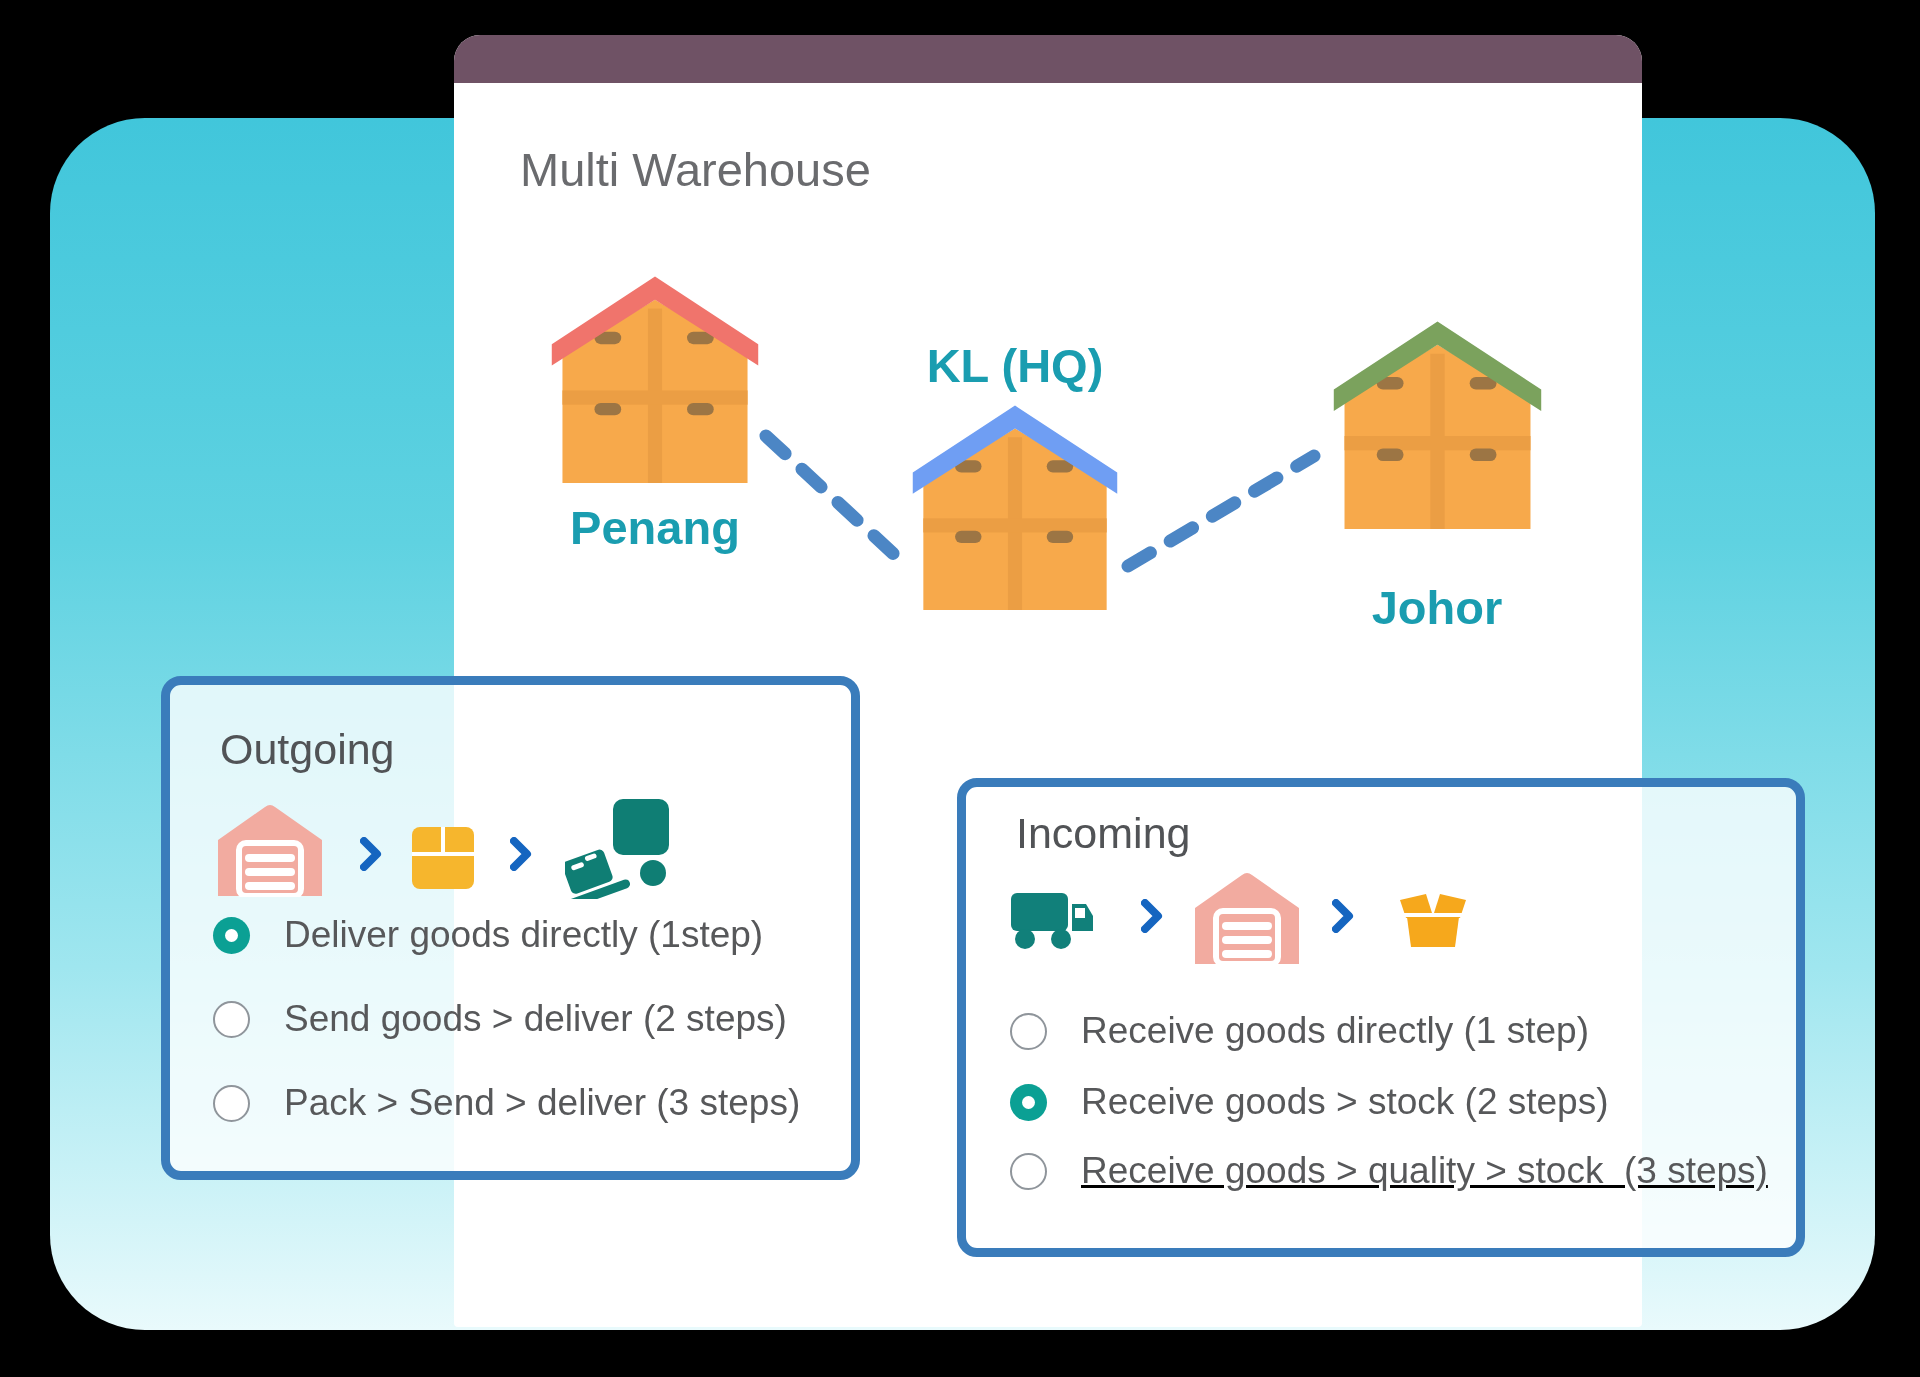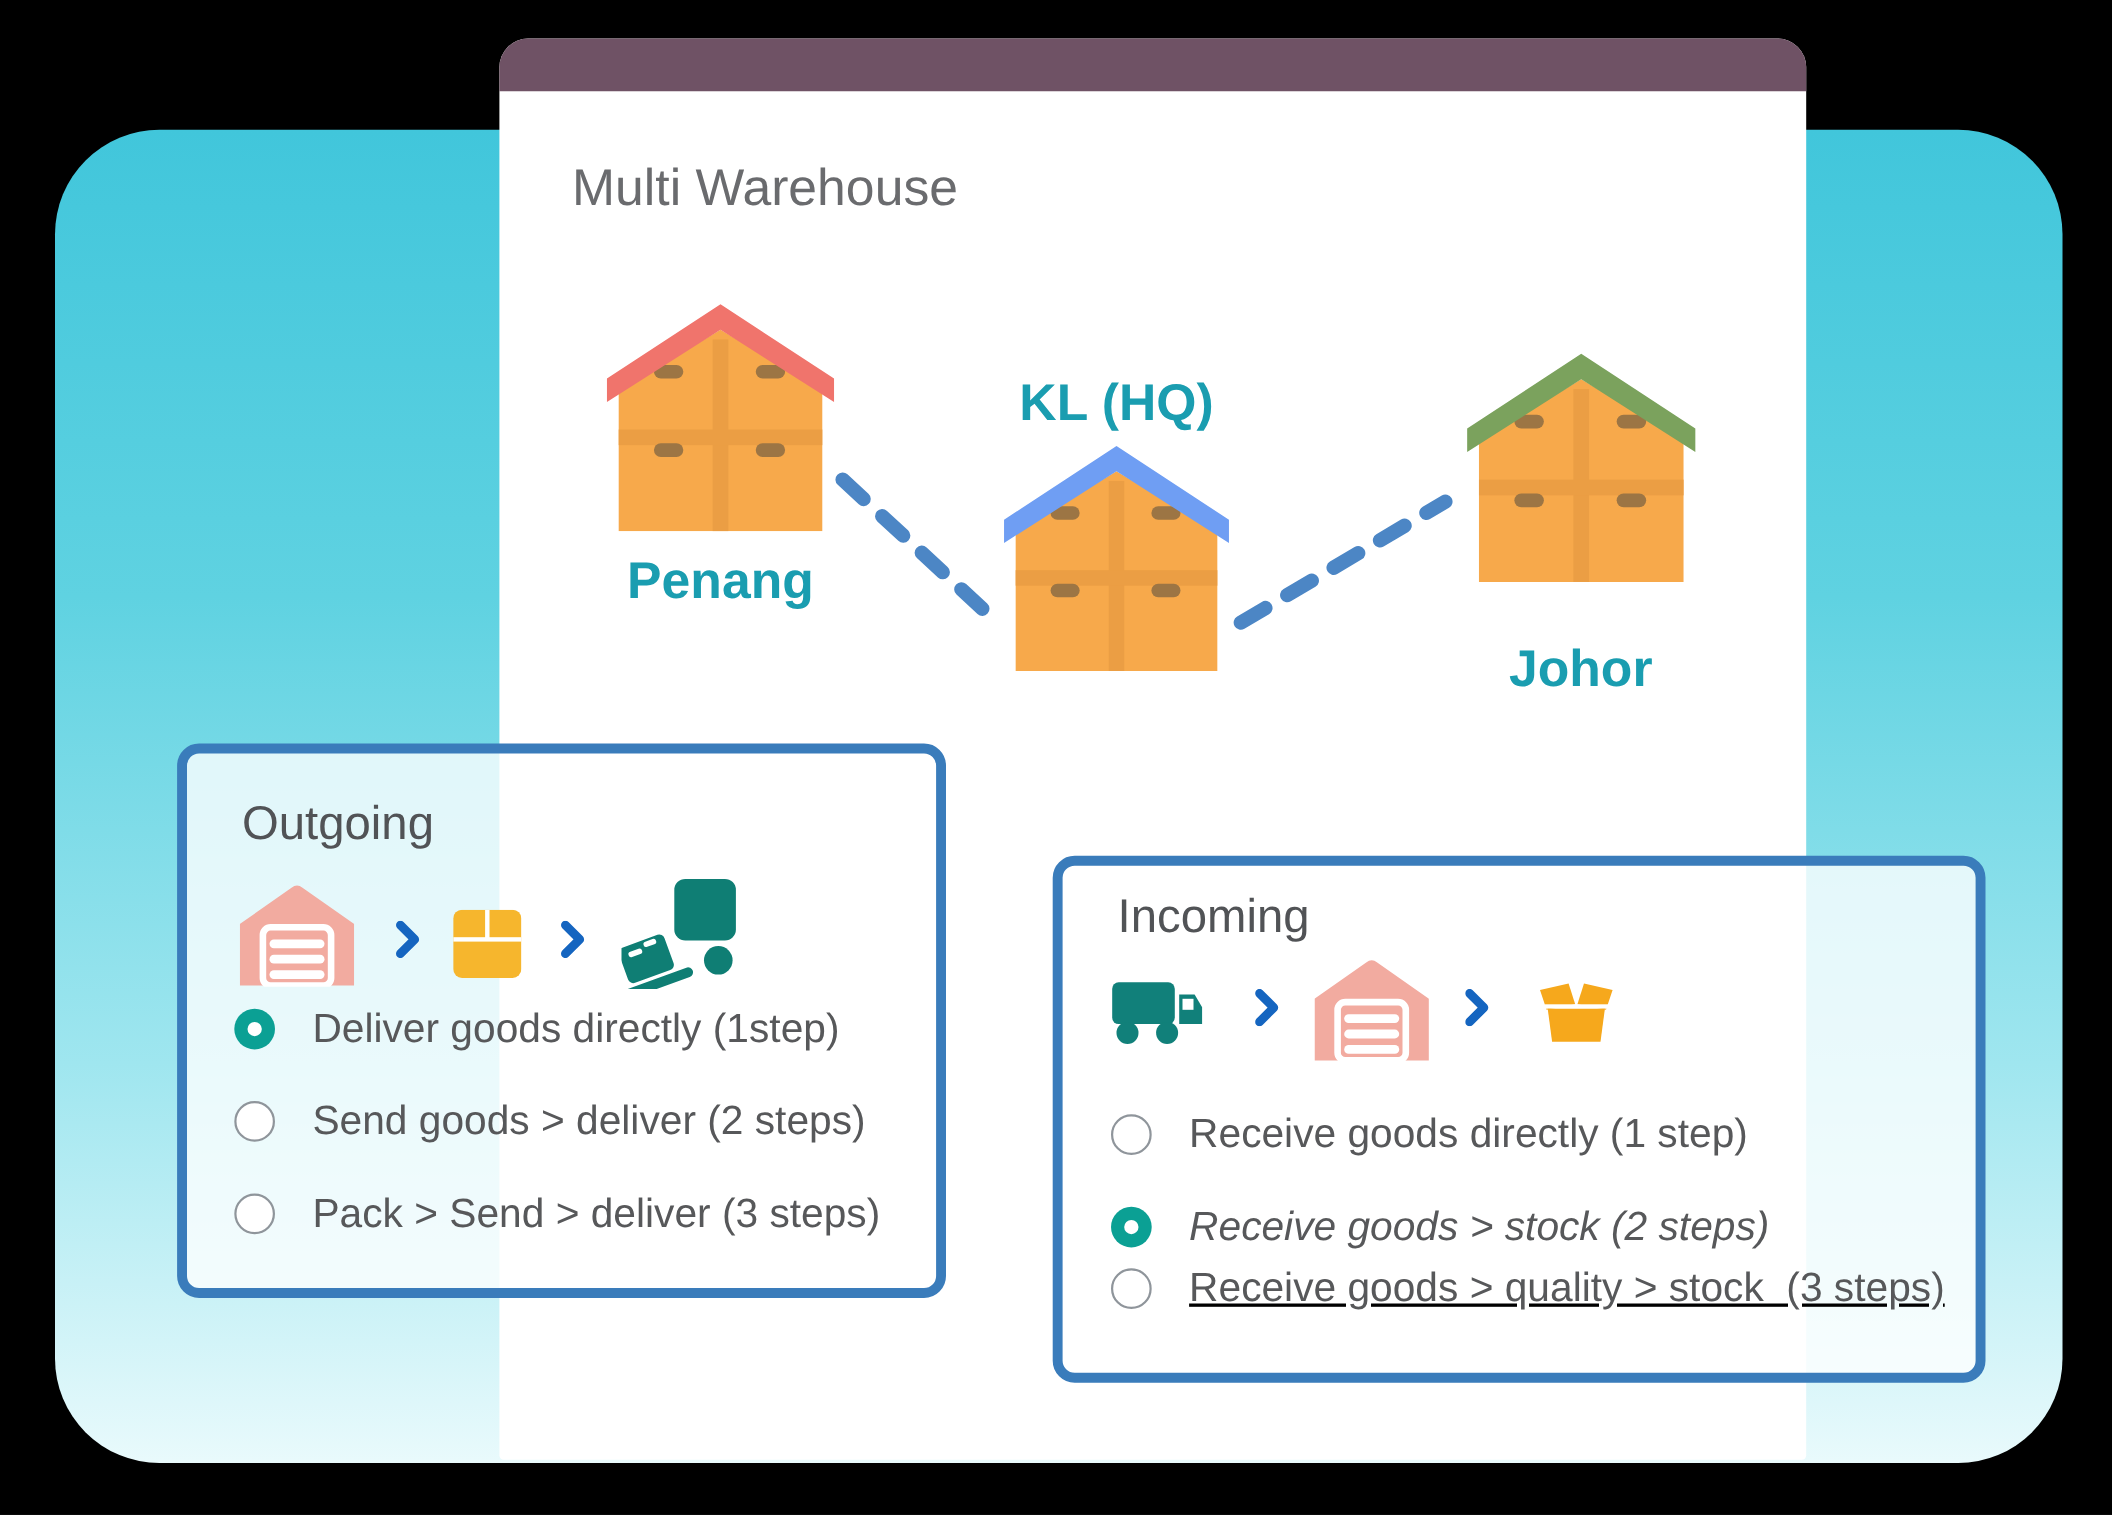--- a/index.html
+++ b/index.html
@@ -50,21 +50,21 @@
   #ic-truck{left:45px;top:100px;}
   #ic-chev1{left:175px;top:112px;}
   #ic-warehouse{left:229px;top:84px;}
   #ic-chev2{left:366px;top:112px;}
   #ic-openbox{left:431px;top:104px;}
 
   .opt{position:absolute;display:flex;align-items:center;gap:34px;height:44px;cursor:pointer;}
   #panel-outgoing .opt{left:43px;}
   #panel-incoming .opt{left:44px;}
   #og-opt0{top:228px;} #og-opt1{top:312px;} #og-opt2{top:396px;}
-  #ic-opt0{top:222px;} #ic-opt1{top:306px;font-style:italic;} #ic-opt2{top:362px;text-decoration:underline;}
+  #ic-opt0{top:222px;} #ic-opt1{top:293px;} #ic-opt2{top:362px;text-decoration:underline;}
 
   .radio{width:37px;height:37px;border-radius:50%;box-sizing:border-box;background:#fff;
          border:2.5px solid #8f959b;position:relative;flex:none;}
   .radio.selected{border:none;background:#0ba094;}
   .radio.selected::after{content:"";position:absolute;inset:0;margin:auto;width:13px;height:13px;
          border-radius:50%;background:#fff;}
   .opt-label{font-size:37px;color:#57585a;white-space:pre;}
 </style>
 </head>
 <body>

